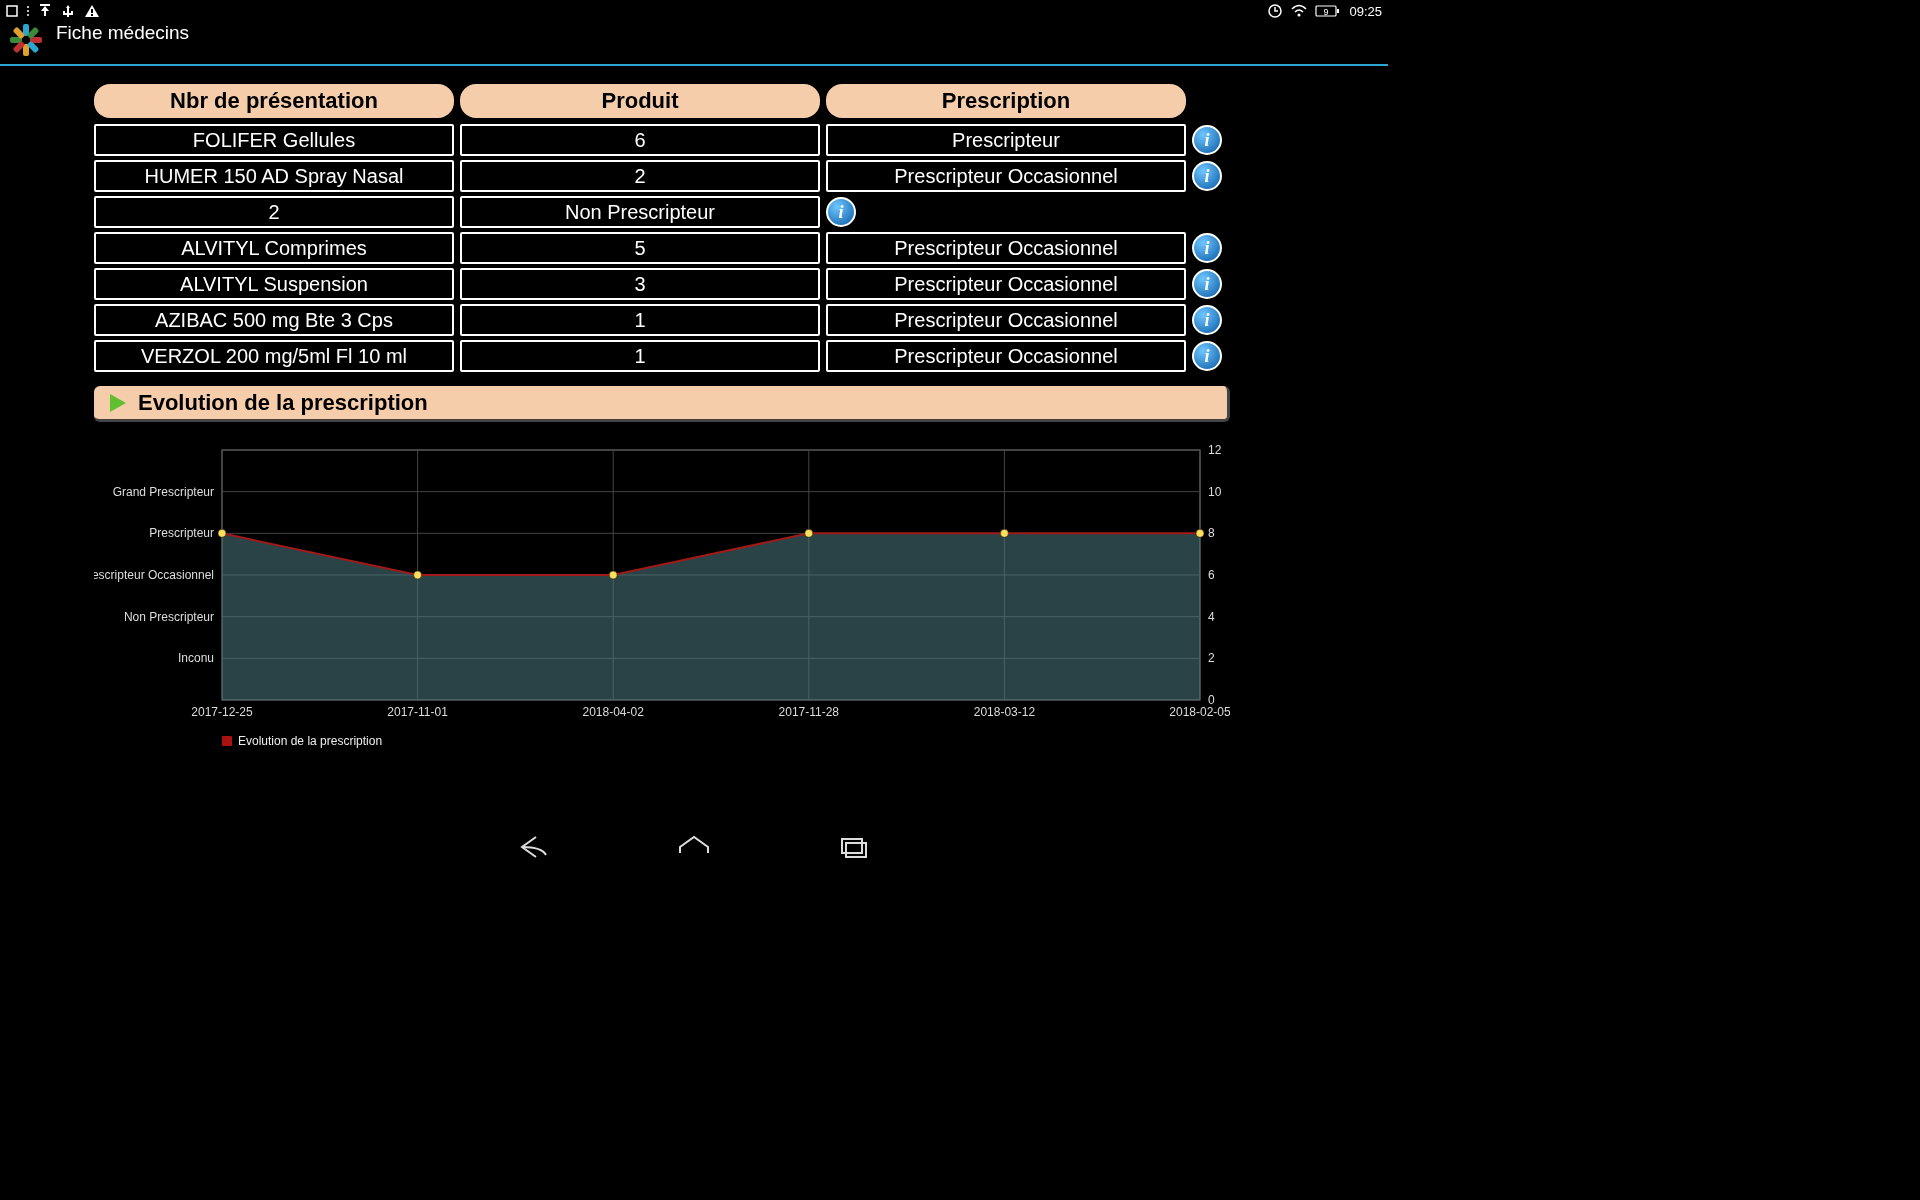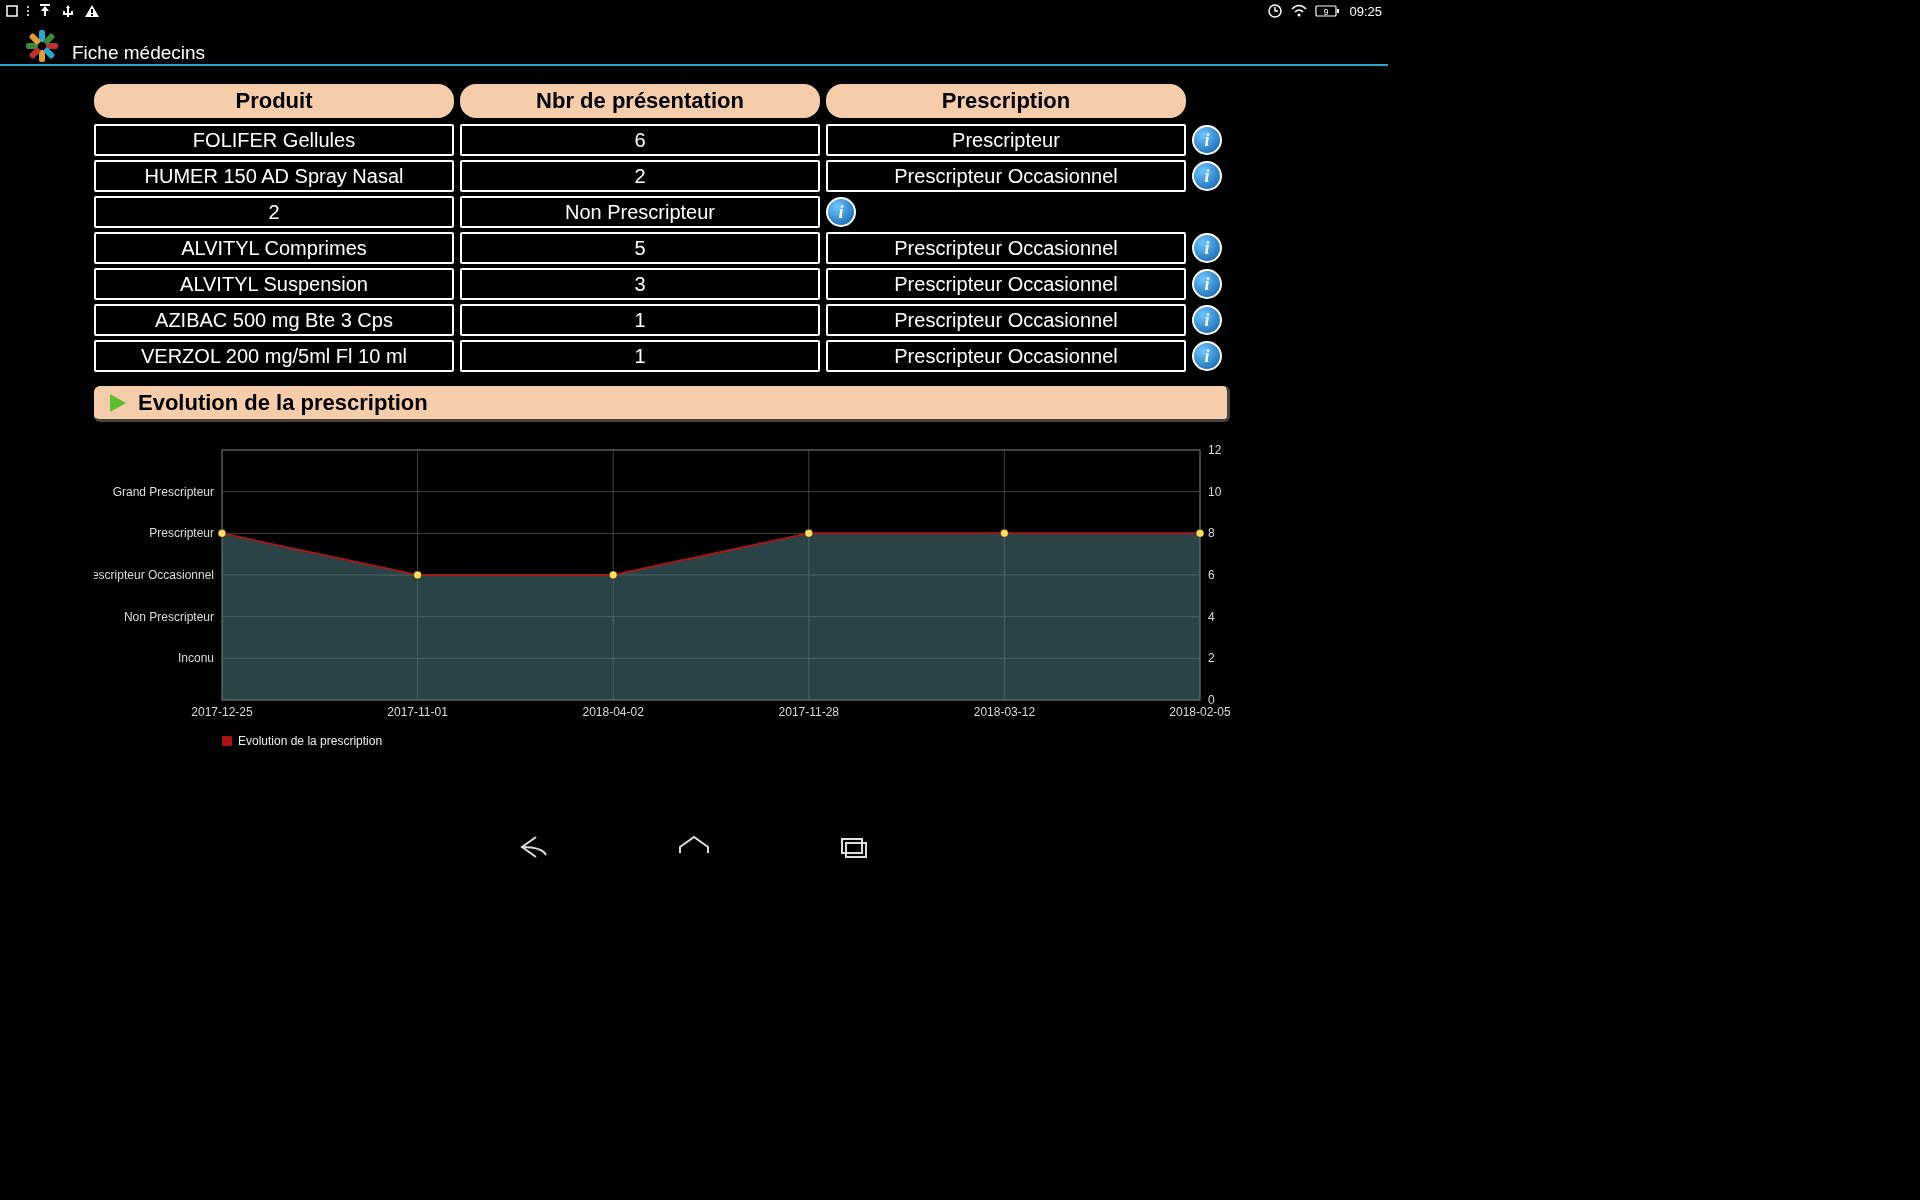--- a/index.html
+++ b/index.html
@@ -23,22 +23,22 @@
     color: #fff;
   }
   .status-left { display: flex; gap: 8px; align-items: center; }
   .status-right { display: flex; gap: 8px; align-items: center; }
   .status-icon svg { display: block; }
   .app-header {
     height: 44px;
     background: #000;
     border-bottom: 2px solid #2aa6d0;
     display: flex;
-    align-items: flex-end;
-    padding-left: 24px;
+    align-items: flex-start;
+    padding-left: 8px;
     gap: 12px;
   }
   .app-logo { width: 36px; height: 36px; }
   .app-title { font-size: 19px; color: #fff; }
   .content {
     padding: 18px 94px 0 94px;
   }
   .table-headers { display: flex; gap: 6px; margin-bottom: 6px; }
   .th {
     background: #f6cdaa;
@@ -194,22 +194,22 @@
         <rect x="-3" y="-16" width="6" height="12" fill="#e0a030" rx="2" transform="rotate(-45)"></rect>
         <rect x="-3" y="4" width="6" height="12" fill="#2aa6d0" rx="2" transform="rotate(-45)"></rect>
       </g>
     </svg>
   </span>
   <span class="app-title">Fiche médecins</span>
 </div>
 
 <div class="content">
   <div class="table-headers">
+    <div class="th col-nbr">Nbr de présentation</div>
     <div class="th col-produit">Produit</div>
-    <div class="th col-nbr">Nbr de présentation</div>
     <div class="th col-presc">Prescription</div>
   </div>
   <div id="table-body">
       <div class="table-row">
         <div class="td col-produit">FOLIFER Gellules</div>
         <div class="td col-nbr">6</div>
         <div class="td col-presc">Prescripteur</div>
         <div class="info-btn">
           <span>i</span>
         </div>

